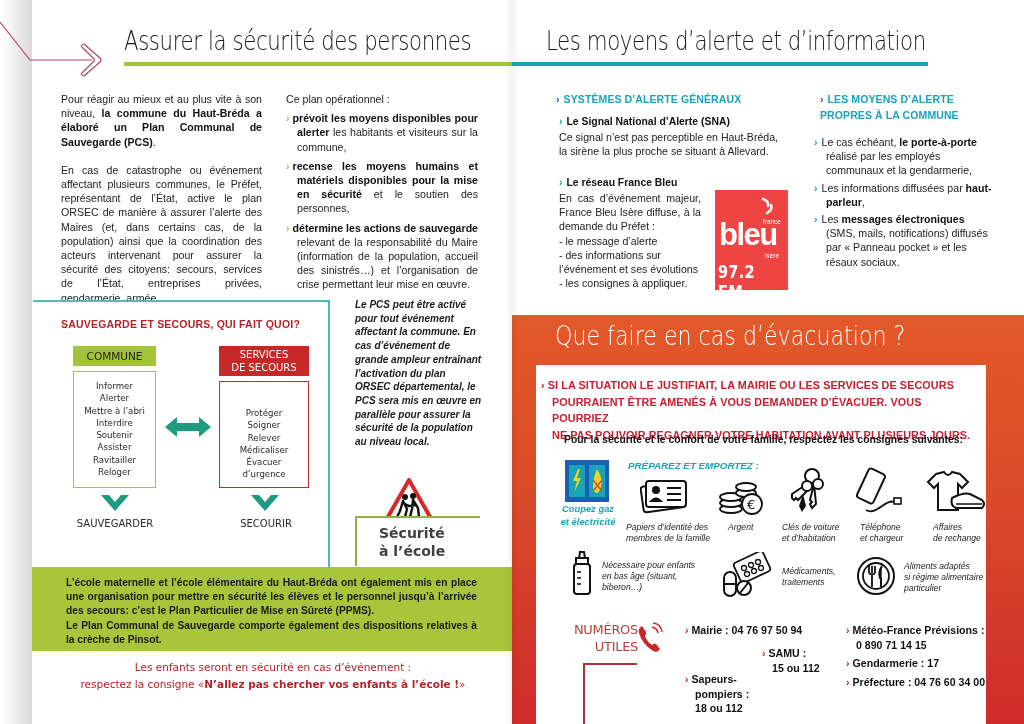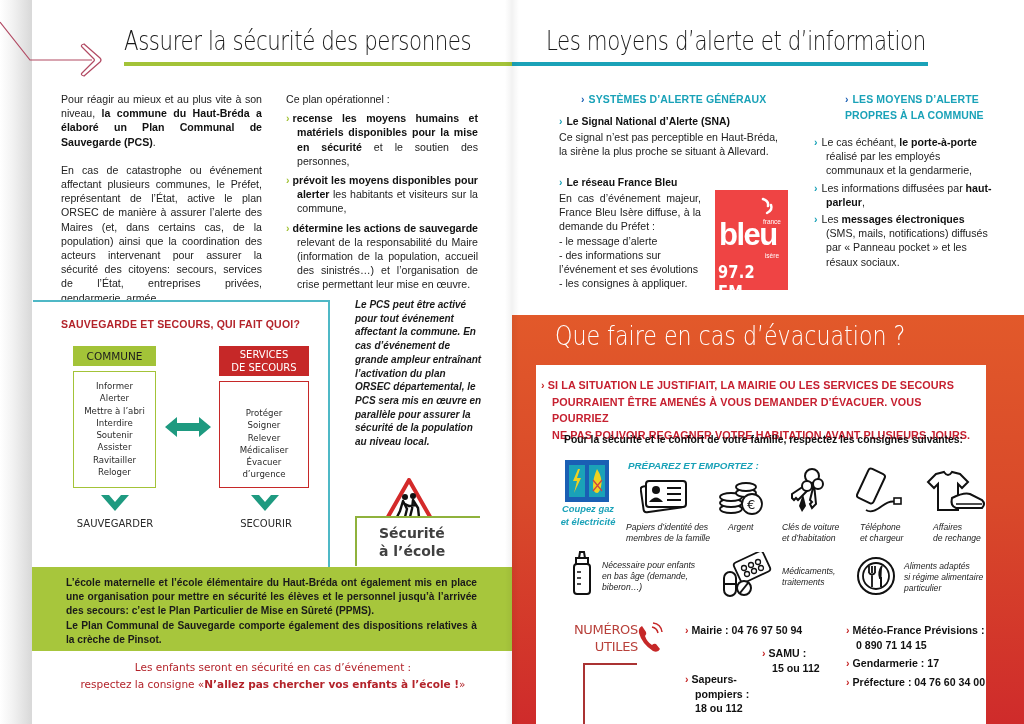--- a/index.html
+++ b/index.html
@@ -76,21 +76,21 @@
   .band-green { position: absolute; left: 0; top: 567px; width: 512px; height: 84px; background: #a7c63c; }
   .band-text { left: 66px; top: 576px; width: 411px; font-weight: bold; font-size: 10.2px;
     line-height: 14.2px; color: #1a1a1a; }
 
   .footer-msg { position: absolute; left: 34px; top: 659px; width: 478px; text-align: center;
     font-family: "DejaVu Sans", sans-serif; font-size: 10.5px; line-height: 17px; color: #b3232a; }
   .footer-msg .strong { font-weight: bold; }
 
   
   .sec-head { position: absolute; font-weight: bold; font-size: 10.5px; color: #1aa2b8;
-    line-height: 16px; letter-spacing: 0.1px; margin-left: 25px; }
+    line-height: 16px; letter-spacing: 0.1px; }
   .sys-head { left: 556px; top: 91px; }
   .prop-head { left: 820px; top: 91px; }
   .sub-head { position: absolute; font-weight: bold; font-size: 10.4px; color: #111; }
   .sna-head { left: 559px; top: 116px; }
   .sna-txt { left: 559px; top: 130px; width: 222px; }
   .fb-head { left: 559px; top: 177px; }
   .fb-txt { left: 559px; top: 191px; width: 142px; }
   .prop-list { left: 814px; top: 135px; width: 178px; }
   .prop-list .item { margin-bottom: 3px; padding-left: 12px; text-indent: -12px; }
 
@@ -142,22 +142,22 @@
   <div class="h-title title-left">Assurer la sécurité des personnes</div>
   <div class="rule-green"></div>
 
   <div class="txt justify intro-left">
     <p><span>Pour réagir au mieux et au plus vite à son niveau, </span><span class="b">la commune du Haut-Bréda a élaboré un Plan Communal de Sauvegarde (PCS)</span><span>.</span></p>
     <p>En cas de catastrophe ou événement affectant plusieurs communes, le Préfet, représentant de l’État, active le plan ORSEC de manière à assurer l’alerte des Maires (et, dans certains cas, de la population) ainsi que la coordination des acteurs intervenant pour assurer la sécurité des citoyens: secours, services de l’État, entreprises privées, gendarmerie, armée...</p>
   </div>
 
   <div class="txt justify plan-col">
     <div>Ce plan opérationnel :</div>
+    <div class="item"><span class="chev-g">›</span><span class="b">prévoit les moyens disponibles pour alerter</span><span> les habitants et visiteurs sur la commune,</span></div>
     <div class="item"><span class="chev-g">›</span><span class="b">recense les moyens humains et matériels disponibles pour la mise en sécurité</span><span> et le soutien des personnes,</span></div>
-    <div class="item"><span class="chev-g">›</span><span class="b">prévoit les moyens disponibles pour alerter</span><span> les habitants et visiteurs sur la commune,</span></div>
     <div class="item"><span class="chev-g">›</span><span class="b">détermine les actions de sauvegarde</span><span> relevant de la responsabilité du Maire (information de la population, accueil des sinistrés…) et l’organisation de crise permettant leur mise en œuvre.</span></div>
   </div>
 
   <div class="box-sauv">
     <div class="box-title">SAUVEGARDE ET SECOURS, QUI FAIT QUOI?</div>
     <div class="lbl-commune">COMMUNE</div>
     <div class="lbl-services">
       <div>SERVICES</div>
       <div>DE SECOURS</div>
     </div>
@@ -348,21 +348,21 @@
 <svg class="ic" style="left:570px;top:550px;width:24px;height:46px" viewBox="0 0 24 46">
   <path d="M10,2 L14,2 L15,8 L9,8 Z" fill="#fff" stroke="#111" stroke-width="2"></path>
   <rect x="6" y="8" width="12" height="6" fill="#fff" stroke="#111" stroke-width="2"></rect>
   <rect x="4" y="14" width="16" height="30" rx="3" fill="#fff" stroke="#111" stroke-width="2"></rect>
   <line x1="7" y1="22" x2="11" y2="22" stroke="#111" stroke-width="1.5"></line>
   <line x1="7" y1="28" x2="11" y2="28" stroke="#111" stroke-width="1.5"></line>
   <line x1="7" y1="34" x2="11" y2="34" stroke="#111" stroke-width="1.5"></line>
 </svg>
 <div class="cap" style="left:602px;top:560px">
   <div>Nécessaire pour enfants</div>
-  <div>en bas âge (demande,</div>
+  <div>en bas âge (situant,</div>
   <div>biberon…)</div>
 </div>
 
 <svg class="ic" style="left:722px;top:552px;width:50px;height:46px" viewBox="0 0 50 46">
   <rect x="14" y="4" width="32" height="22" rx="3" transform="rotate(-25 30 15)" fill="#fff" stroke="#111" stroke-width="1.8"></rect>
   <g fill="none" stroke="#111" stroke-width="1.3">
     <circle cx="22" cy="16" r="2.5"></circle>
       <circle cx="29" cy="13" r="2.5"></circle>
       <circle cx="36" cy="10" r="2.5"></circle>
     <circle cx="25" cy="22" r="2.5"></circle>

